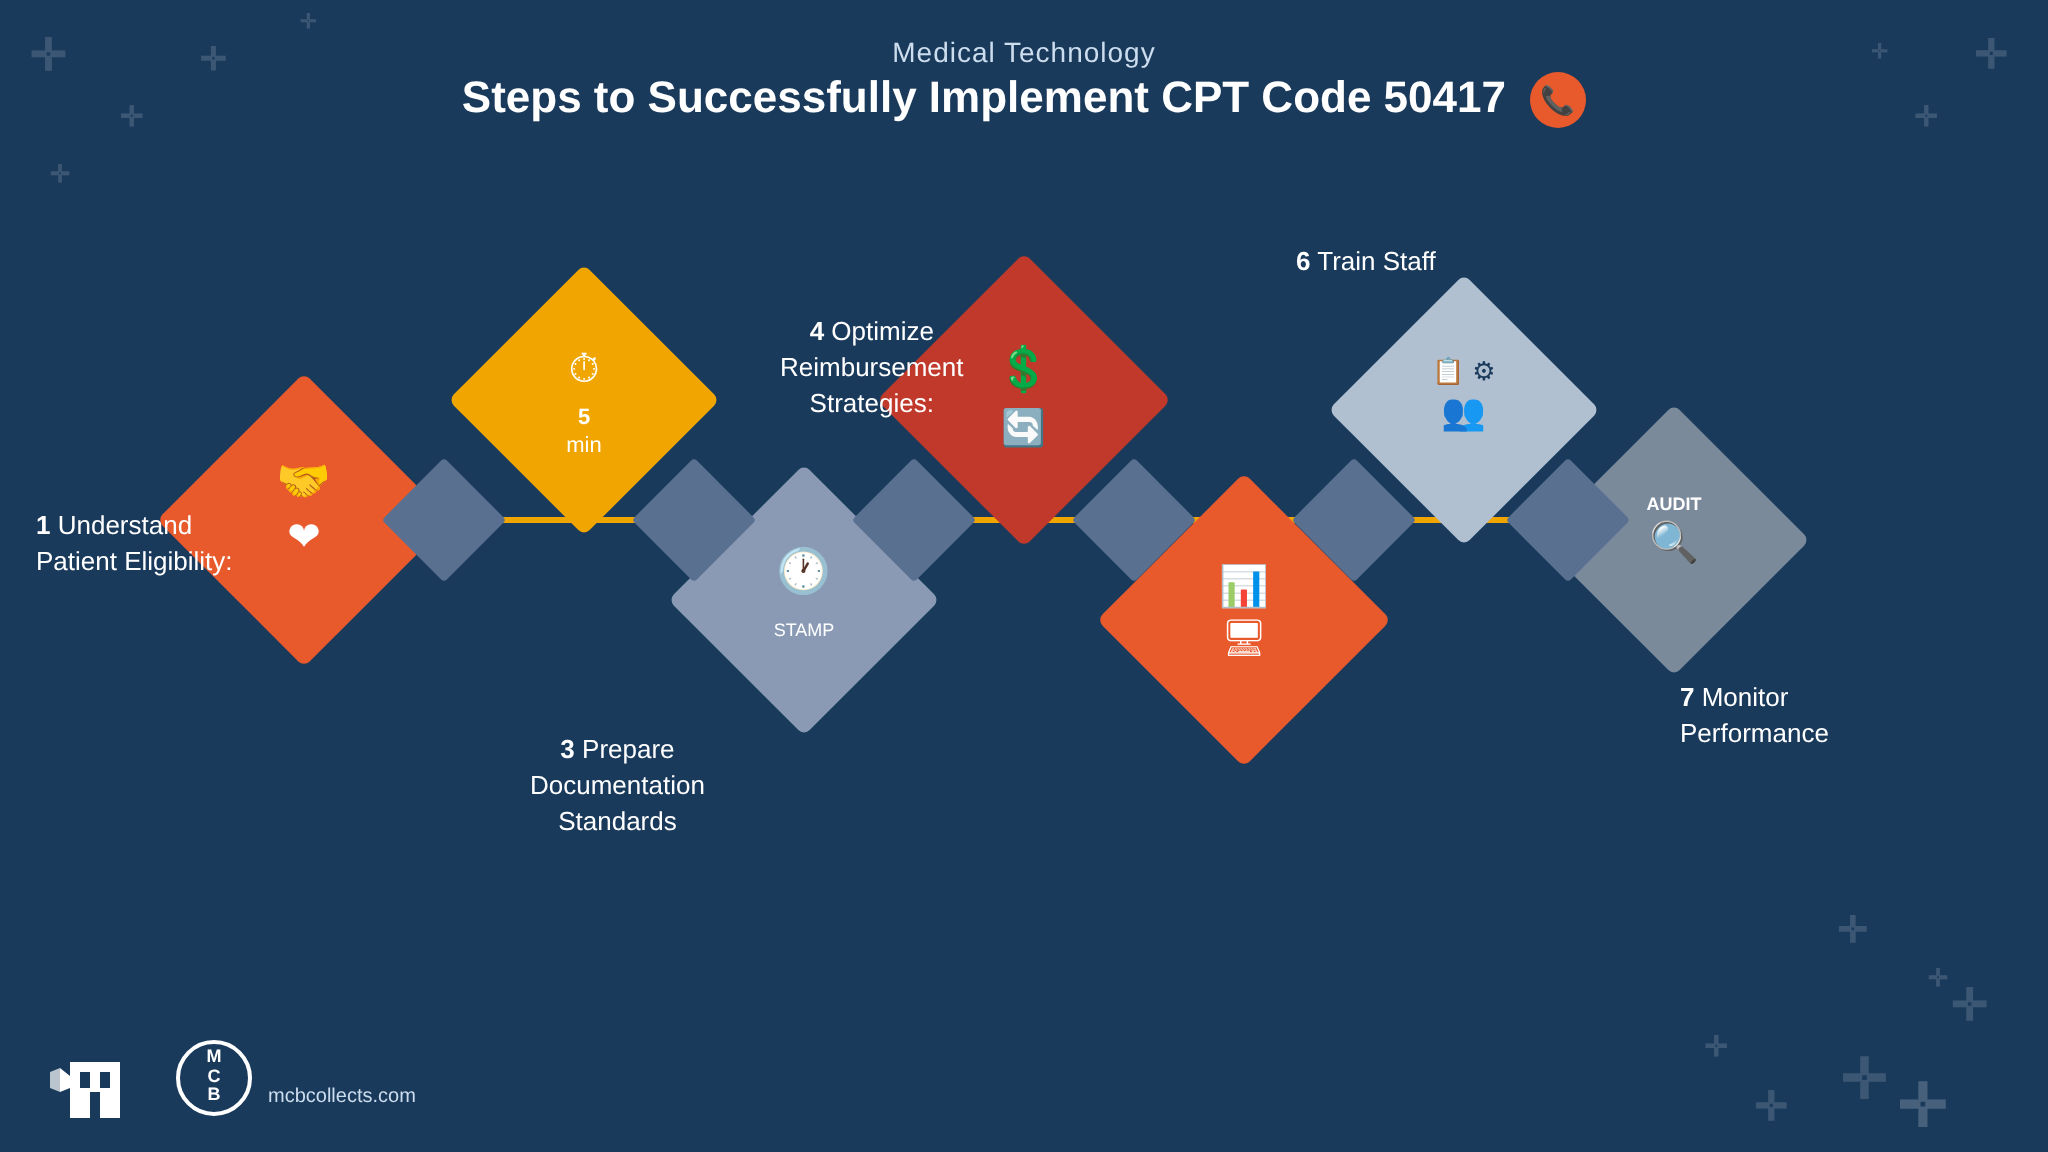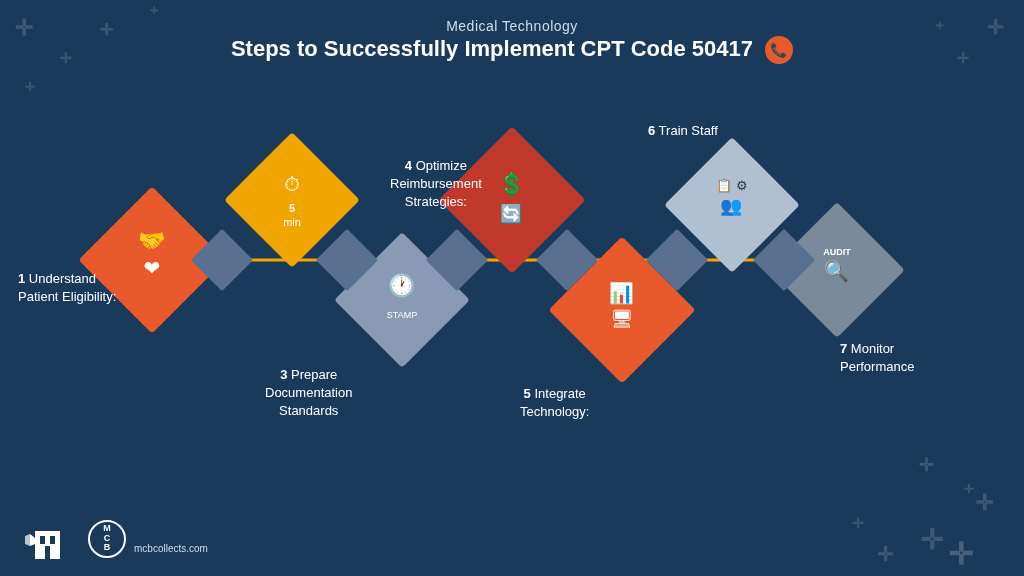--- a/index.html
+++ b/index.html
@@ -175,36 +175,33 @@
     <g transform="translate(615,160) rotate(45)">
       <rect x="-22" y="-22" width="44" height="44" fill="#5a7090" rx="2"></rect>
     </g>
 
     <g transform="translate(722,160) rotate(45)">
       <rect x="-22" y="-22" width="44" height="44" fill="#5a7090" rx="2"></rect>
     </g>
 
   </svg>
 
-  <div style="position:absolute; top:270px; left:18px; font-size:13px; line-height:1.4; max-width:150px;">
+  <div style="position:absolute; top:254px; left:18px; font-size:13px; line-height:1.4; max-width:150px;">
     <strong>1</strong> Understand<br>Patient  Eligibility:
   </div>
 
 
   <div style="position:absolute; top:366px; left:265px; font-size:13px; line-height:1.4; text-align:center;">
     <strong>3</strong> Prepare<br>Documentation<br>Standards
   </div>
 
   <div style="position:absolute; top:110px; left:390px; font-size:13px; line-height:1.4; text-align:center;margin-top:47px;">
     <strong>4</strong> Optimize<br>Reimbursement<br>Strategies:
   </div>
 
-  <div style="position:absolute; top:385px; left:520px; font-size:13px; line-height:1.4; text-align:center;">
-    <strong>5</strong> Integrate<br>Technology:
-  </div>
 
   <div style="position:absolute; top:122px; left:648px; font-size:13px; line-height:1.4;">
     <strong>6</strong> Train Staff
   </div>
 
   <div style="position:absolute; top:300px; left:840px; font-size:13px; line-height:1.4;margin-top:40px;">
     <strong>7</strong> Monitor<br>Performance
   </div>
 
   <div class="logo-area">

